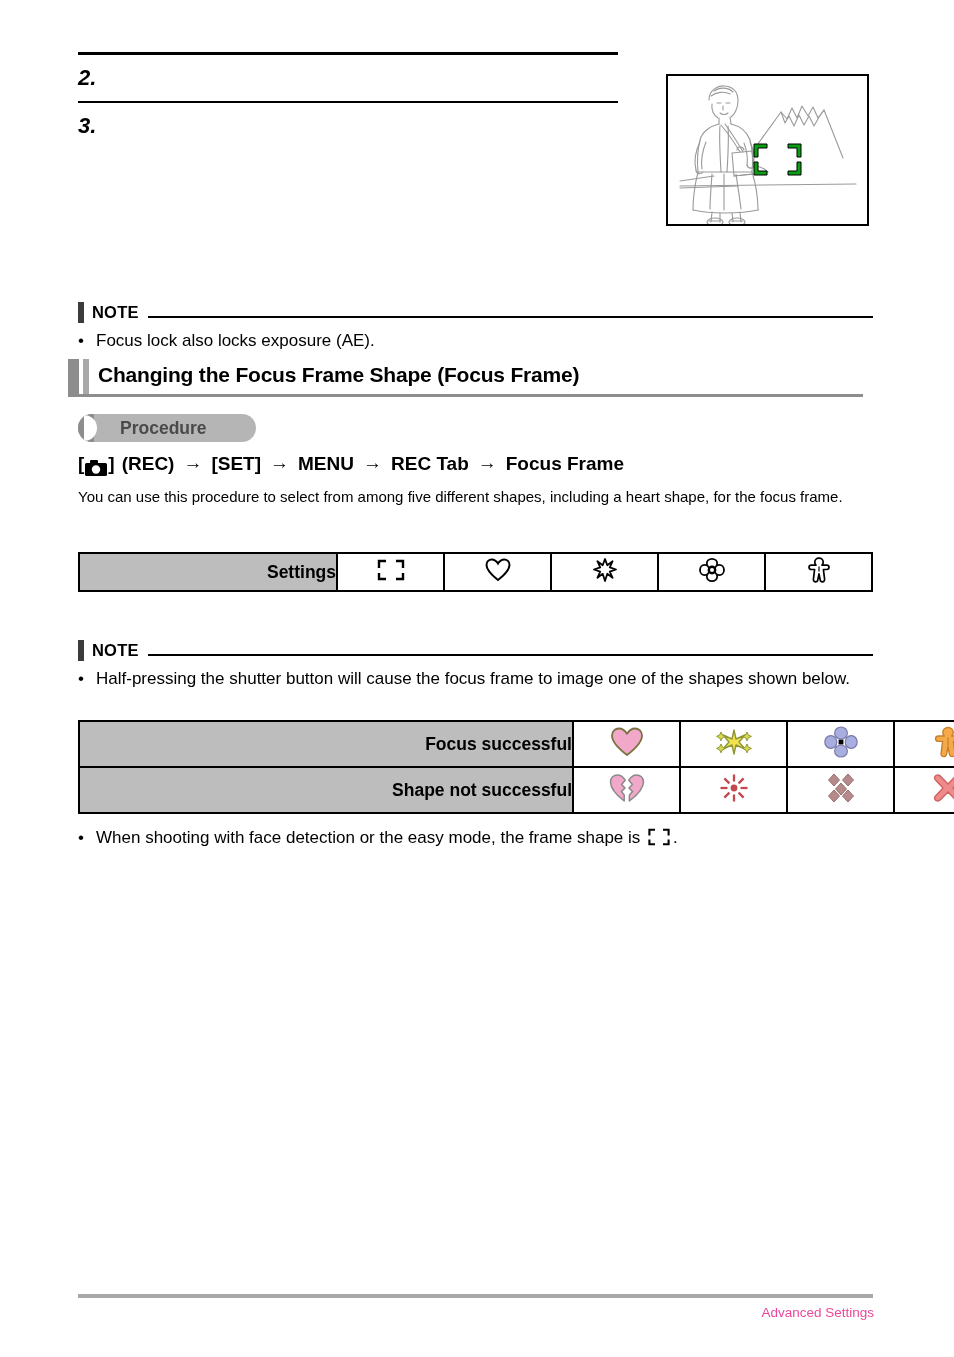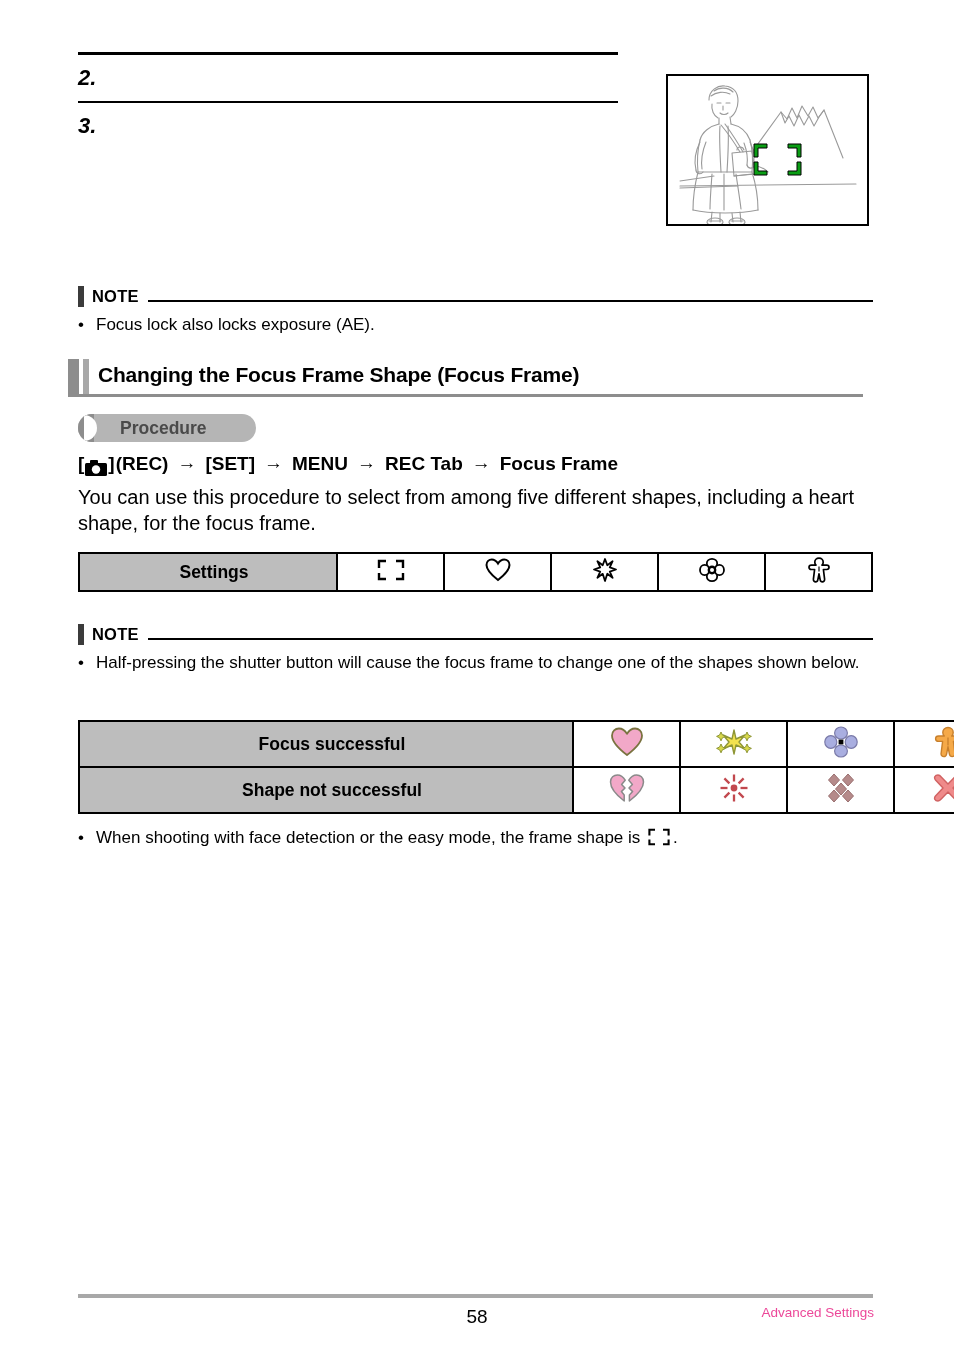--- a/index.html
+++ b/index.html
@@ -76,20 +76,21 @@
   
   .note {
     position: absolute;
     left: 78px;
     width: 795px;
   }
   .note-head {
     display: flex;
     align-items: center;
     height: 22px;
+    margin-top: 16px;
   }
   .note-bar {
     width: 6px;
     height: 21px;
     background: #3b3b3b;
     flex: none;
   }
   .note-label {
     font-size: 16.5px;
     font-weight: bold;
@@ -218,40 +219,40 @@
     margin: 0 9px;
     position: relative;
     top: -1px;
   }
 
   .body-para {
     position: absolute;
     left: 78px;
     top: 484px;
     width: 795px;
-    font-size: 20px;
+    font-size: 15px;
     line-height: 26px;
   }
 
   
   .tbl {
     position: absolute;
     border-collapse: collapse;
     table-layout: fixed;
   }
   .tbl td {
     border: 2px solid #000;
     height: 36px;
     padding: 0;
     text-align: center;
     vertical-align: middle;
   }
   .tbl td.lbl {
     background: #bdbdbd;
-    text-align: center;
+    text-align: right;
     padding-left: 12px;
     font-size: 17.5px;
     font-weight: bold;
   }
 
   #settings-table { left: 78px; top: 552px; width: 795px; }
   #shapes-table   { left: 78px; top: 720px; width: 924px; }
   #shapes-table td { height: 44px; }
 
   .icon-cell { width: 105px; }
@@ -403,21 +404,21 @@
   <div class="proc-path">
     <span class="cam-brk">[</span>
     <span class="cam-icon">
       <svg width="22" height="16" viewBox="0 0 22 16">
         <rect x="0" y="3" width="22" height="13" rx="1.5" fill="#000"></rect>
         <rect x="5" y="0" width="8" height="4" rx="1" fill="#000"></rect>
         <circle cx="11" cy="9.5" r="4.2" fill="#fff"></circle>
       </svg>
     </span>
     <span class="cam-brk">]</span>
-    <span style="margin-left:1px;">(REC)</span>
+    <span style="margin-left:7px;">(REC)</span>
     <span class="arrow-g">→</span>
     <span>[SET]</span>
     <span class="arrow-g">→</span>
     <span>MENU</span>
     <span class="arrow-g">→</span>
     <span>REC Tab</span>
     <span class="arrow-g">→</span>
     <span>Focus Frame</span>
   </div>
 
@@ -490,21 +491,21 @@
     </table>
 
   <div class="note" style="top:623px;">
     <div class="note-head">
       <div class="note-bar"></div>
       <div class="note-label">NOTE</div>
       <div class="note-rule"></div>
     </div>
     <div class="bullet-line">
       <div class="bullet-dot">•</div>
-      <div class="bullet-body">Half-pressing the shutter button will cause the focus frame to change one of the shapes shown below.</div>
+      <div class="bullet-body">Half-pressing the shutter button will cause the focus frame to image one of the shapes shown below.</div>
     </div>
   </div>
 
   <table class="tbl" id="shapes-table">
     <tbody>
         <tr>
       <td class="lbl">Focus successful</td>
 
       <td class="icon-cell">
         <span>
@@ -634,16 +635,15 @@
               <path d="M3 14 V20 H10"></path>
               <path d="M27 14 V20 H20"></path>
             </g>
           </svg>
         </span><span>.</span>
       </div>
     </div>
   </div>
 
   <div class="foot-rule"></div>
-  <div class="foot-page">58</div>
   <div class="foot-right">Advanced Settings</div>
 
 </div>
 
 </body></html>

